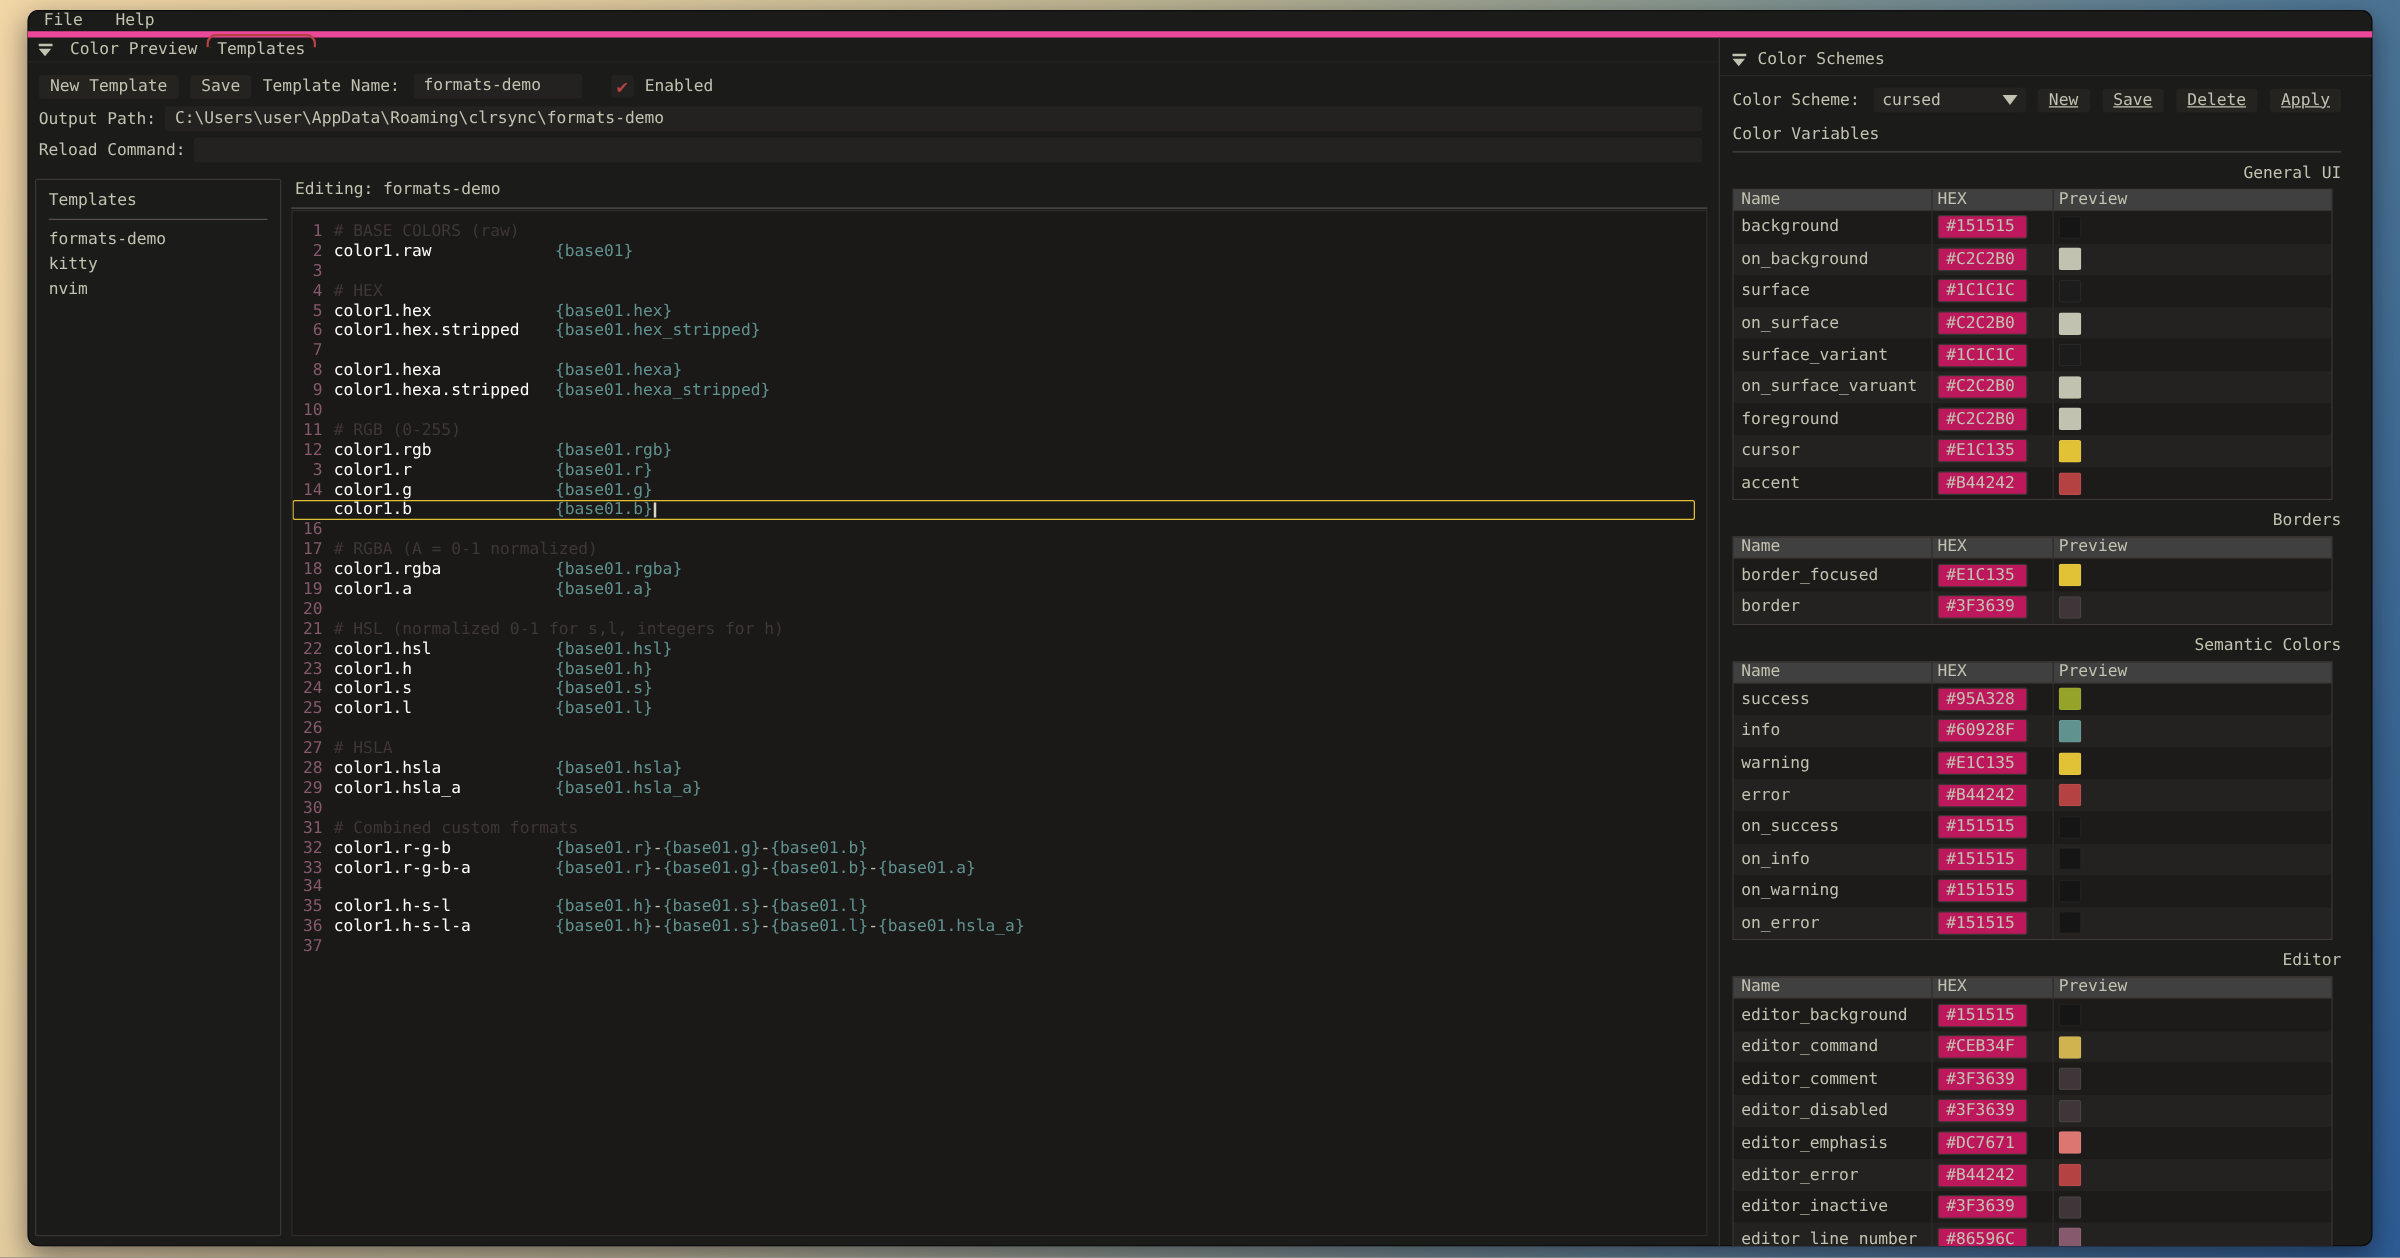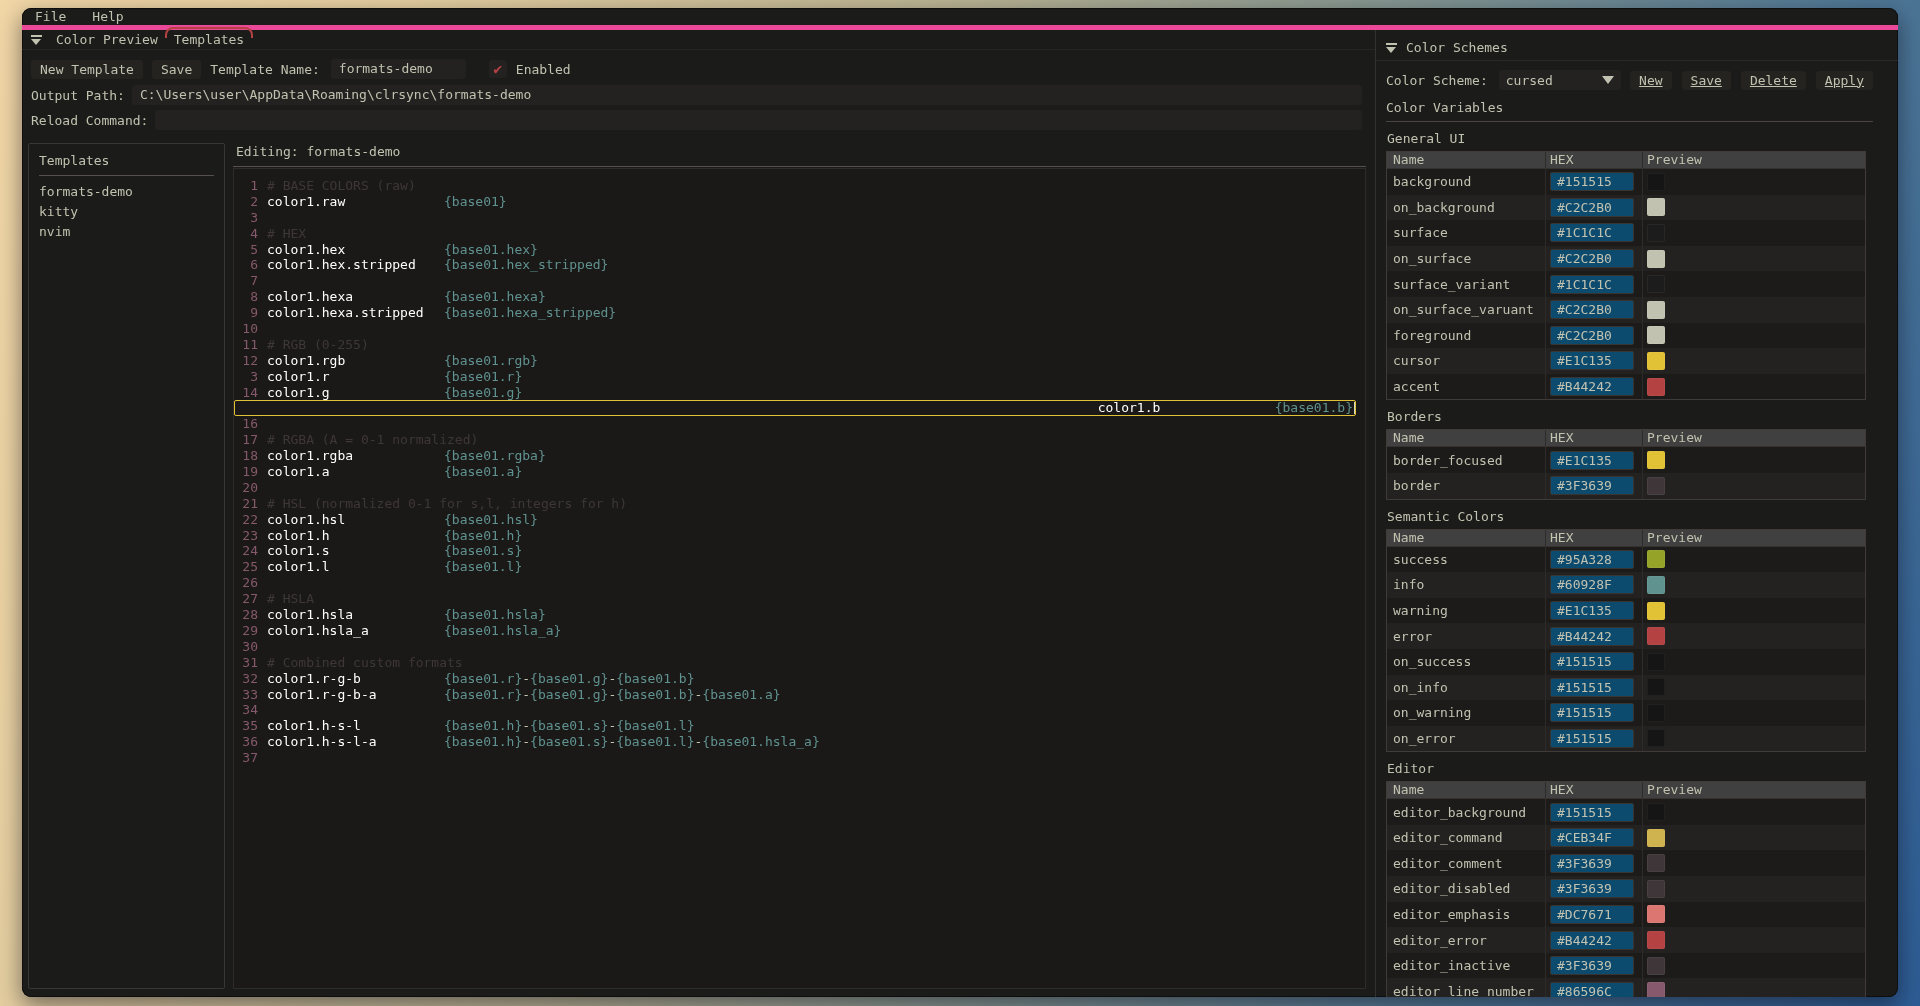--- a/index.html
+++ b/index.html
@@ -53,46 +53,46 @@
   .editor-panel { flex:1; min-width:0; display:flex; flex-direction:column; }
   .editor-title { padding:1px 3px 7px 3px; }
   .editor-title-sep { border-bottom:1px solid #56504E; }
   .code { flex:1; min-height:0; border:1px solid #2e2b29; margin-top:1px; padding:9px 4px 0 0; overflow:hidden; background:#1A1918; }
   .code-line { display:flex; height:15.9px; line-height:15.9px; white-space:pre; position:relative; }
   .ln { width:24px; flex:none; text-align:right; color:#86596C; }
   .key { margin-left:9px; width:177px; flex:none; color:#ffffff; }
   .comment { margin-left:9px; color:#3F3639; }
   .val { color:#C2C2B0; }
   .val .ph { color:#60928F; }
-  .code-line.selected { outline:1.5px solid #E1C135; outline-offset:-1px; margin-right:5px; border-radius:2px;justify-content:flex-end; }
+  .code-line.selected { outline:1.5px solid #E1C135; outline-offset:-1px; margin-right:5px; border-radius:2px; }
   .code-line.selected .ln { visibility:hidden; }
   .cursor-bar { width:2px; height:12px; background:#d6d6c2; align-self:center; margin-left:1px; }
 
   
   .right-panel { width:523px; flex:none; border-left:1px solid #343230; padding:7px 25px 0 10px; overflow:hidden; }
   .rp-header { display:flex; align-items:center; gap:9px; height:20px; }
   .rp-sep { border-bottom:1px solid #2a2927; margin:3px -25px 0 -10px; }
   .scheme-row { display:flex; align-items:center; gap:9px; margin:9px 0 10px 0; }
   .select { width:150px; height:20px; background:#232221; border-radius:3px; display:flex; align-items:center;
     justify-content:space-between; padding:0 7px; margin-left:2px; }
   .select-arrow { width:0; height:0; border-left:6px solid transparent; border-right:6px solid transparent;
     border-top:8px solid #C2C2B0; }
   .cv-title { margin:4px 0 6px 0; }
   .cv-sep { border-bottom:1px solid #4a4541; margin-bottom:4px; }
 
-  .section-title { margin:9px 0 5px 1px; }
+  .section-title { margin:9px 0 5px 1px;text-align:right; }
   .ctable { width:480px; border:1px solid #403b38; }
   .thead { display:flex; height:17px; line-height:16px; background:#404040; border-bottom:1px solid #353230; }
   .col-name { width:158px; flex:none; padding-left:6px; }
   .col-hex  { width:97px;  flex:none; padding-left:4px; border-left:1px solid #2e2c2a; }
   .col-prev { flex:1; padding-left:4px; border-left:1px solid #2e2c2a; }
   .trow { display:flex; height:25.6px; align-items:center; background:#1C1B1A; }
   .trow.alt { background:#242220; }
   .trow .col-hex, .trow .col-prev { height:100%; display:flex; align-items:center; }
-  .hexbox { width:84px; height:19px; line-height:17px; background:#0c4a6e; border:1px solid #373431;
+  .hexbox { width:72px; height:19px; line-height:17px; background:#be185d; border:1px solid #373431;
     border-radius:2px; padding-left:6px; }
   .swatch { width:18px; height:18px; border-radius:2px; border:1px solid rgba(255,255,255,0.05); }
 </style>
 </head>
 <body>
 
 <div class="desktop">
   <div class="window">
 
     <div class="menubar">

